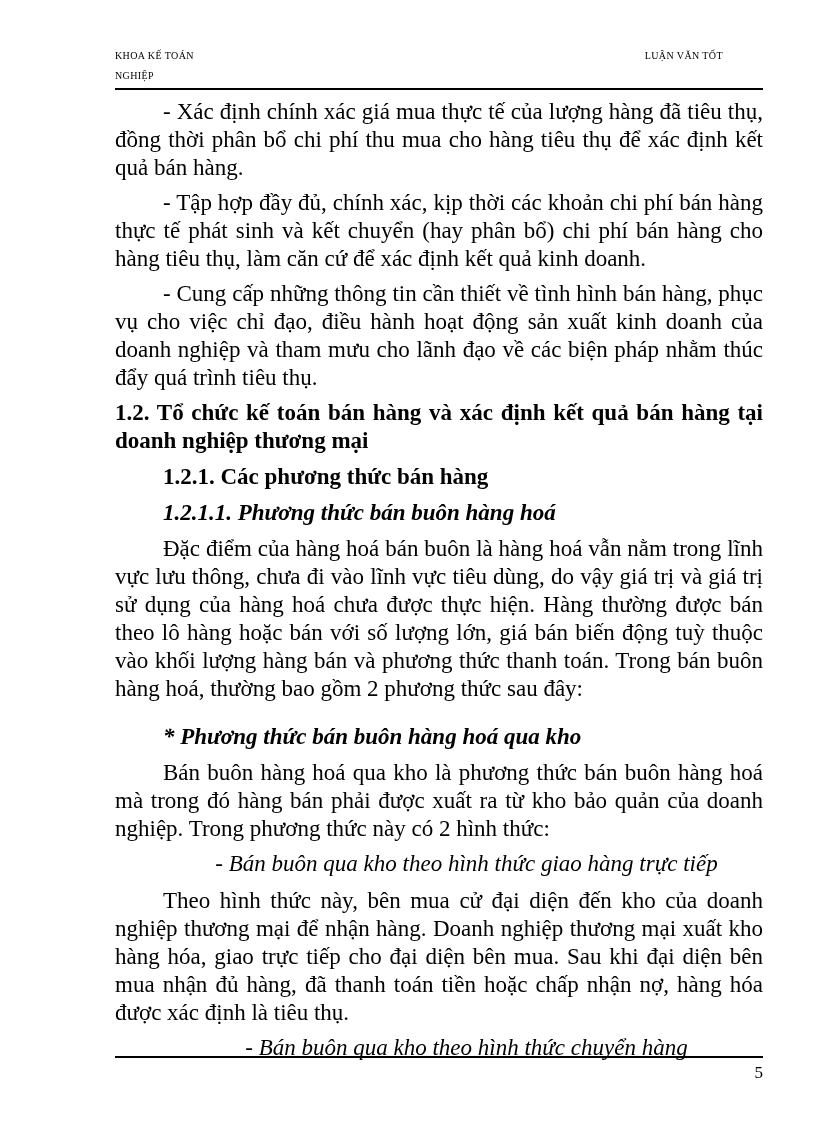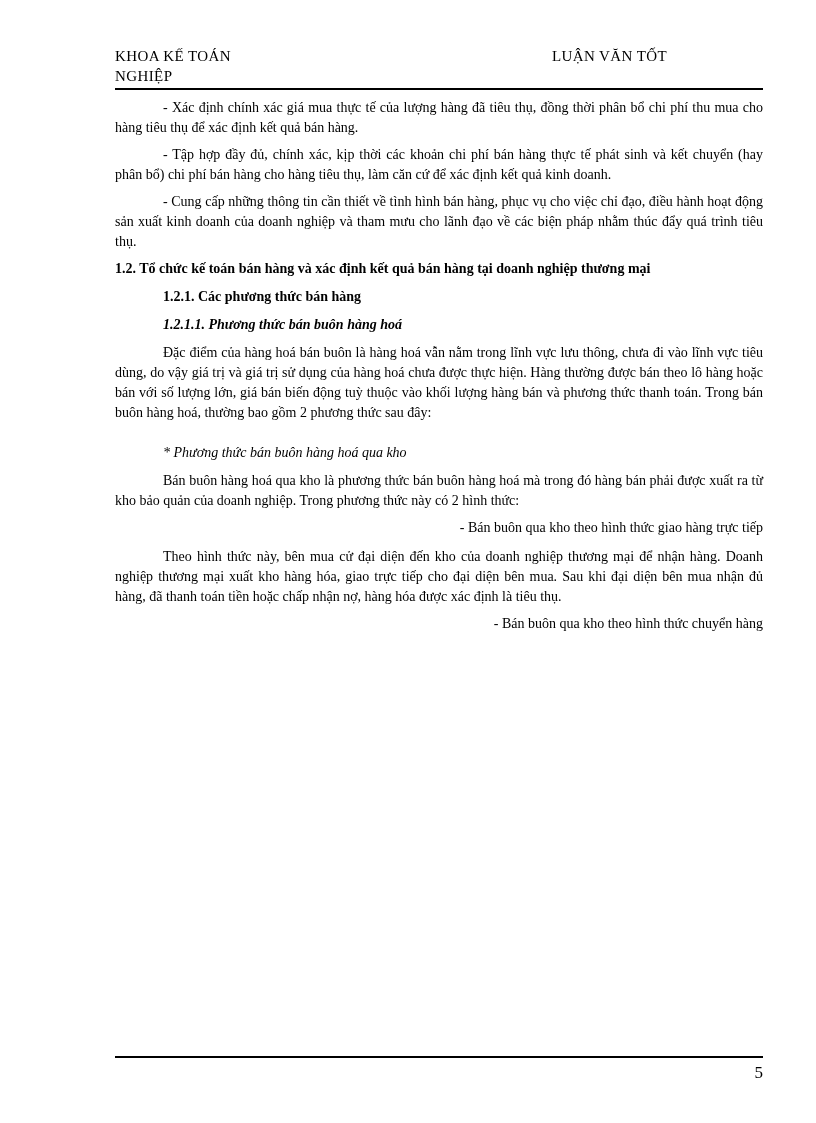--- a/index.html
+++ b/index.html
@@ -10,35 +10,35 @@
     width: 816px;
     height: 1123px;
     margin: 0 auto;
     background: #ffffff;
     color: #000000;
     font-family: "Liberation Serif", "DejaVu Serif", serif;
     padding: 46px 53px 0 115px;
     overflow: hidden;
   }
   .header {
-    font-size: 15px;
+    font-size: 10px;
     letter-spacing: 0.4px;
     line-height: 20px;
     border-bottom: 2px solid #000;
     padding-bottom: 2px;
   }
   .header-row {
     display: flex;
     justify-content: space-between;
   }
-  .header-right { margin-right: 96px; }
+  .header-right { margin-right: 40px; }
   .doc-body {
     padding-top: 8px;
-    font-size: 14px;
-    line-height: 20px;
+    font-size: 23px;
+    line-height: 28px;
   }
   .doc-body p {
     text-align: justify;
     text-indent: 48px;
     margin-bottom: 7px;
   }
   p.h1 {
     font-weight: bold;
     text-indent: 0;
     margin-top: 0;
@@ -49,27 +49,28 @@
     margin-top: 8px;
     margin-bottom: 8px;
   }
   p.h3 {
     font-weight: bold;
     font-style: italic;
     margin-top: 6px;
     margin-bottom: 8px;
   }
   p.hstar {
-    font-weight: normal;
+    font-weight: bold;
     font-style: italic;
     margin-top: 20px;
     margin-bottom: 8px;
   }
   p.item-italic {
-    text-align: right;
+    font-style: italic;
+    text-align: center;
     text-indent: 55px;
     margin-top: 4px;
     margin-bottom: 9px;
   }
   .footer {
     position: absolute;
     left: 115px;
     right: 53px;
     bottom: 40px;
   }

